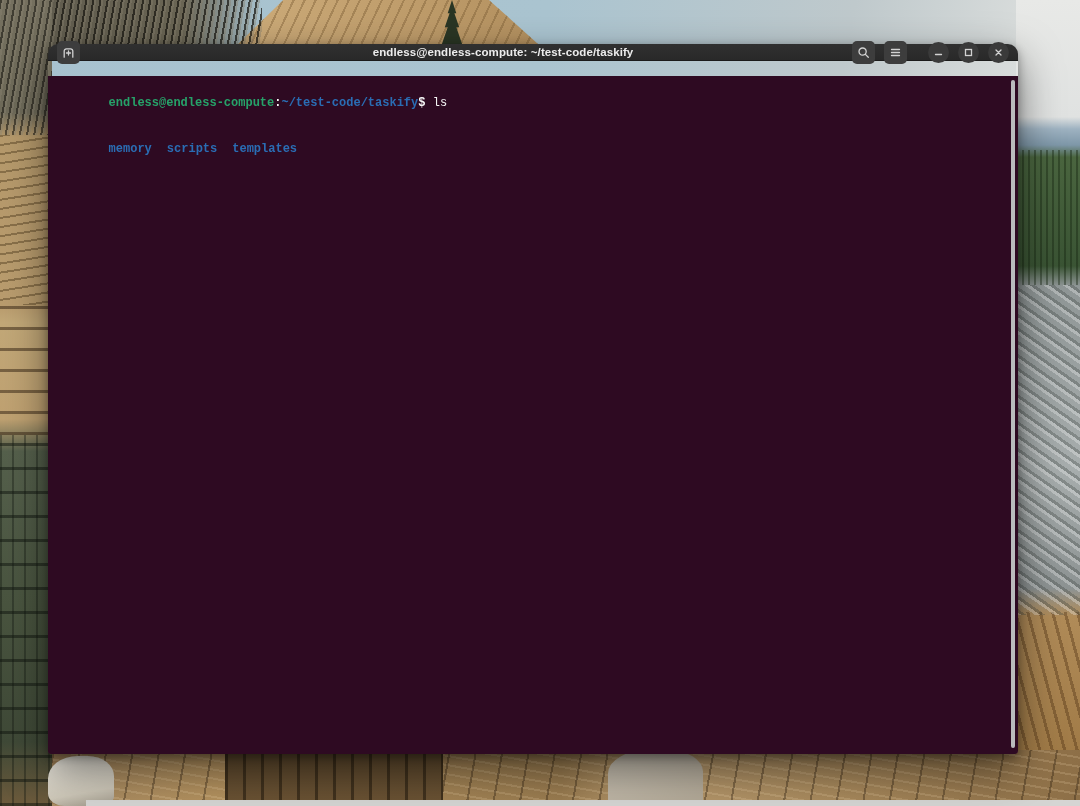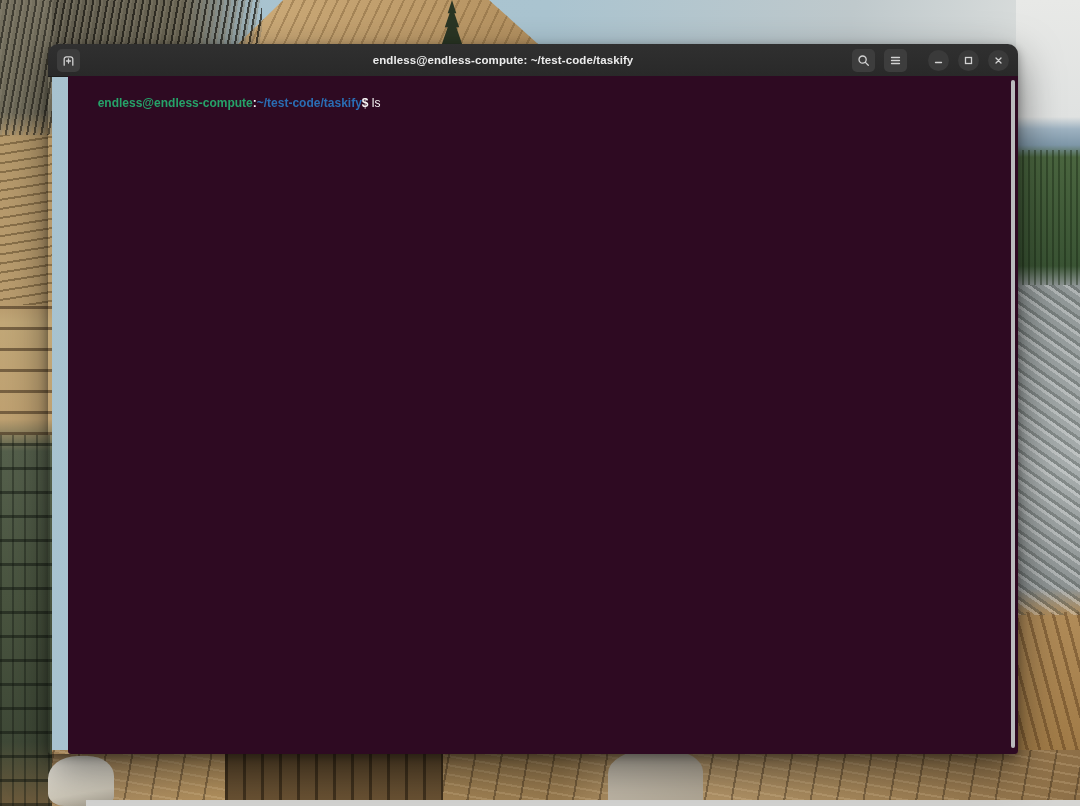--- a/index.html
+++ b/index.html
@@ -58,37 +58,37 @@
     background:#d5d5d3; }
 
   
   .window { position:absolute; left:48px; top:44px; width:970px; height:710px; z-index:10;
     border-radius:10px 10px 3px 3px;
     box-shadow:0 16px 42px rgba(0,0,0,.5), 0 3px 10px rgba(0,0,0,.35); }
 
   .titlebar { position:relative; height:16px; border-radius:10px 10px 0 0;
     background:linear-gradient(180deg,#303030,#292929);
     border-bottom:1px solid #1b1b1b;
-    display:flex; align-items:center; padding:16px 9px; box-sizing:border-box; }
+    display:flex; align-items:center; padding:8px 9px; box-sizing:border-box; }
   .win-title { position:absolute; left:120px; right:180px; text-align:center;
     color:#ececec; font-size:11.5px; font-weight:bold; letter-spacing:.1px;
     white-space:nowrap; overflow:hidden; pointer-events:none; }
   .sq-btn { width:23px; height:23px; border-radius:5px; background:#3d3d3d;
     display:flex; align-items:center; justify-content:center; flex:0 0 auto; }
   .tb-right { margin-left:auto; display:flex; align-items:center; gap:9px; }
   .circ-btn { width:21px; height:21px; border-radius:50%; background:#3a3a3a;
     display:flex; align-items:center; justify-content:center; flex:0 0 auto; }
   .gap-before { margin-left:12px; }
   .icon-stroke { stroke:#d2d2d2; fill:none; stroke-width:1.3; stroke-linecap:round; }
 
   .terminal { position:absolute; left:0; right:0; top:32px; bottom:0;
     background:#2e0a22; border-radius:0 0 3px 3px;
     padding:4px 10px 0 3px; box-sizing:border-box;
-    font-family:Liberation Sans, sans-serif; font-size:12px; line-height:15.5px;
-    cursor:text;margin-left:20px; }
+    font-family:Liberation Mono, monospace; font-size:12px; line-height:15.5px;
+    cursor:text; }
   .term-line { white-space:pre; }
   .c-green { color:#26a269; font-weight:bold; }
   .c-blue  { color:#2a6db4; font-weight:bold; }
   .c-white { color:#f7f7f7; font-weight:bold; }
   .c-cmd   { color:#f7f7f7; }
   .dir { margin-right:15px; }
   .cursor { display:inline-block; width:7px; height:13px; background:#f2f2f2;
     vertical-align:-2px; }
   .scrollbar { position:absolute; right:3px; top:4px; width:4px; height:668px;
     border-radius:2px; background:#babbbd; }
@@ -149,17 +149,20 @@
             <path class="icon-stroke" d="M4 4 L9 9 M9 4 L4 9"></path>
           </svg>
         </div>
       </div>
     </div>
 
     <div class="terminal">
       <div class="term-line">
         <span class="c-green">endless@endless-compute</span><span class="c-white">:</span><span class="c-blue">~/test-code/taskify</span><span class="c-white">$ </span><span class="c-cmd">ls</span>
       </div>
+      <div class="term-line">
+        <span class="c-blue dir">memory</span><span class="c-blue dir">scripts</span><span class="c-blue">templates</span>
+      </div>
       <div class="scrollbar"></div>
     </div>
 
   </div>
 </div>
 
 </body></html>

